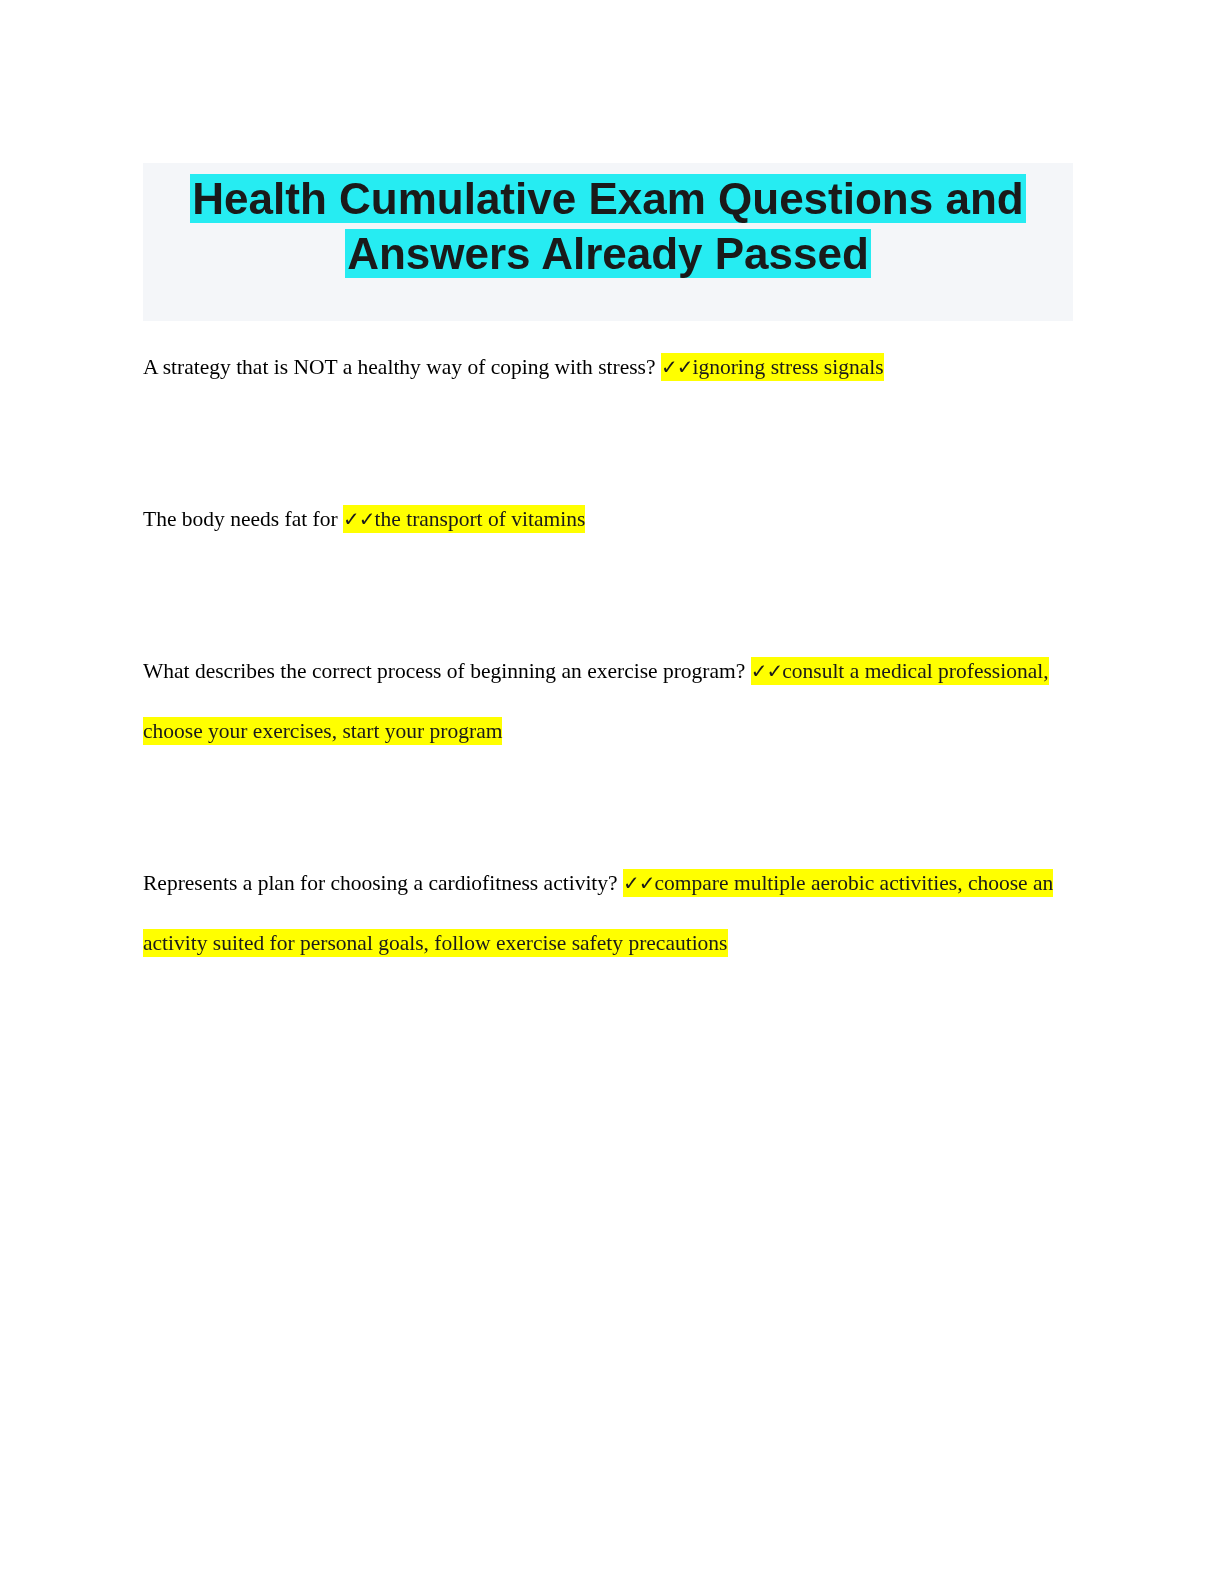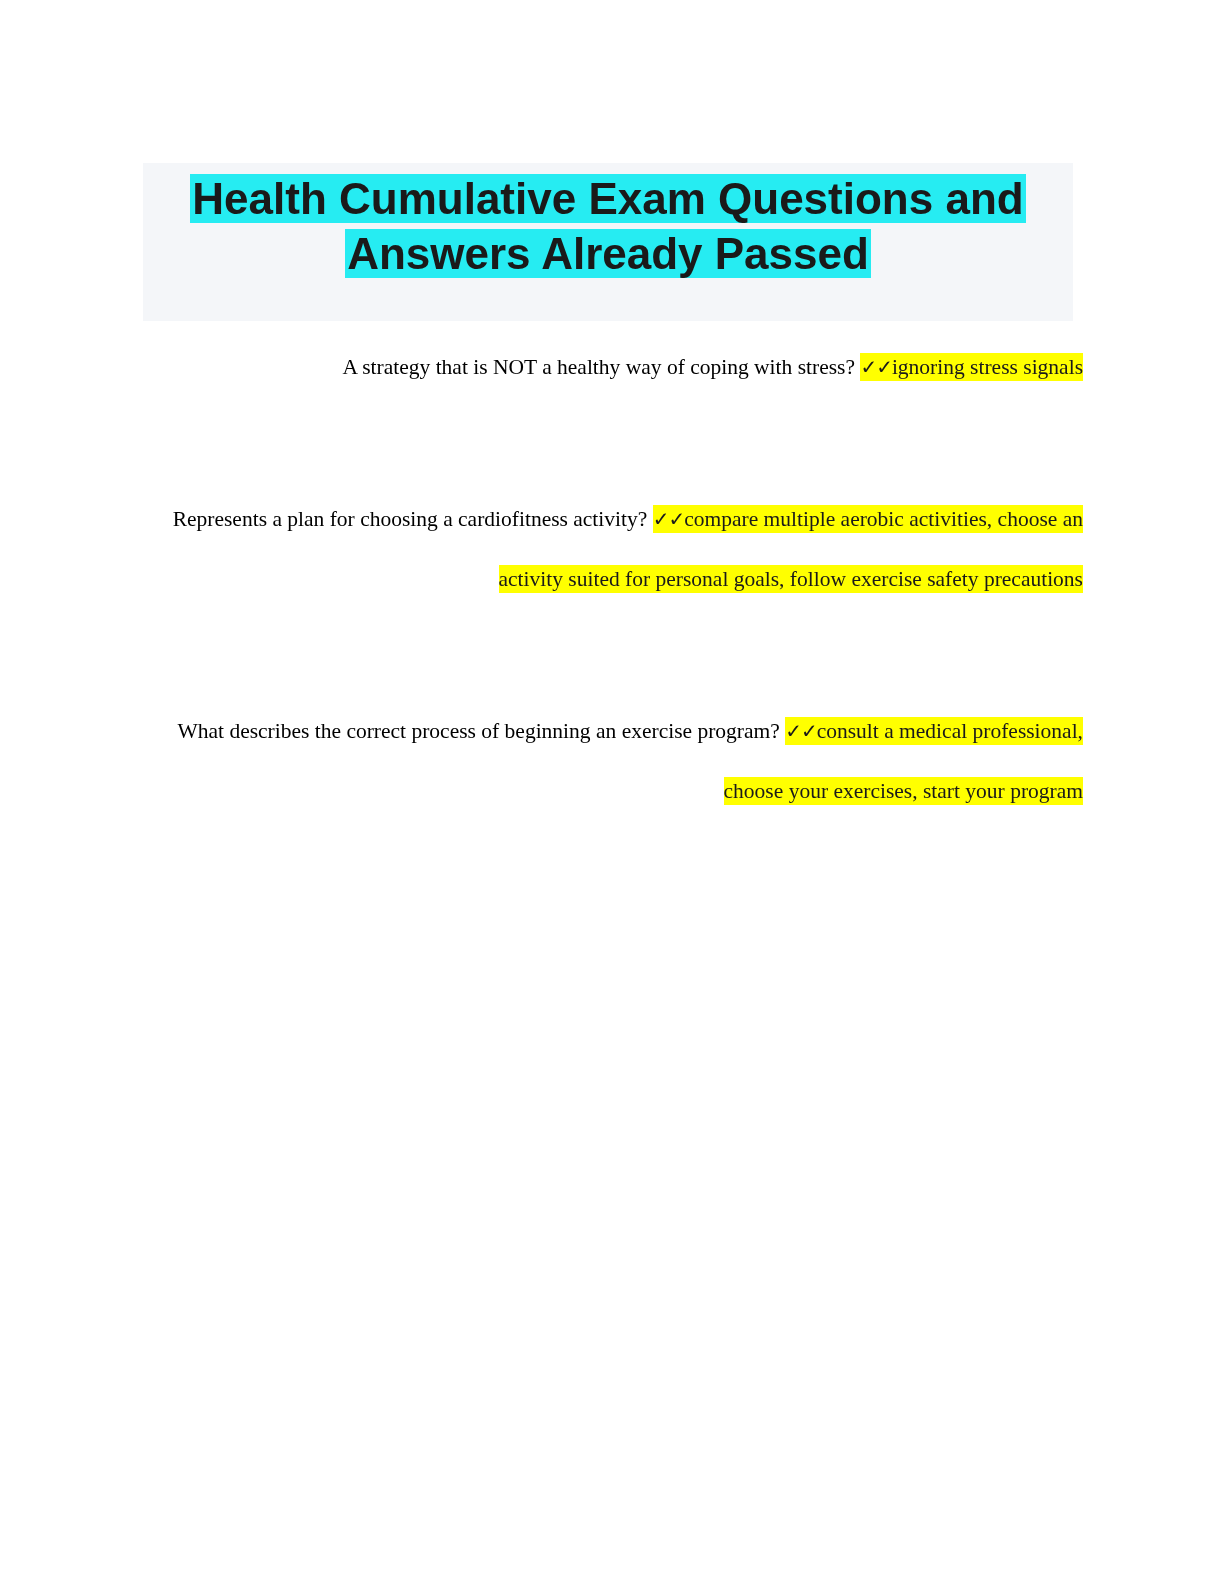--- a/index.html
+++ b/index.html
@@ -49,21 +49,20 @@
   .qa-list {
     position: absolute;
     left: 143px;
     top: 305px;
     width: 940px;
   }
   .qa-item {
     margin-bottom: 92px;
     font-size: 21.5px;
     line-height: 60px;
-    text-align: right;
   }
   .q-text {
     color: #000000;
   }
   .a-text {
     background: #ffff00;
     color: #1a1a1a;
     box-decoration-break: clone;
     -webkit-box-decoration-break: clone;
     padding: 2px 0;
@@ -83,25 +82,28 @@
   <div class="title-block">
     <span class="title-text">Health Cumulative Exam Questions and Answers Already Passed</span>
   </div>
 
   <div class="qa-list">
 
     <div class="qa-item">
       <span class="q-text">A strategy that is NOT a healthy way of coping with stress? </span><span class="a-text"><span class="checks">✓✓</span><span>ignoring stress signals</span></span>
     </div>
 
+    <div class="qa-item">
+      <span class="q-text">The body needs fat for </span><span class="a-text"><span class="checks">✓✓</span><span>the transport of vitamins</span></span>
+    </div>
 
 
     <div class="qa-item">
-      <span class="q-text">Represents a plan for choosing a cardiofitness activity? </span><span class="a-text"><span class="checks">✓✓</span><span>compare multiple aerobic activities, choose an activity suited for personal goals, follow exercise safety precautions</span></span>
+      <span class="q-text">What describes the correct process of beginning an exercise program? </span><span class="a-text"><span class="checks">✓✓</span><span>consult a medical professional, choose your exercises, start your program</span></span>
     </div>
 
     <div class="qa-item">
-      <span class="q-text">What describes the correct process of beginning an exercise program? </span><span class="a-text"><span class="checks">✓✓</span><span>consult a medical professional, choose your exercises, start your program</span></span>
+      <span class="q-text">Represents a plan for choosing a cardiofitness activity? </span><span class="a-text"><span class="checks">✓✓</span><span>compare multiple aerobic activities, choose an activity suited for personal goals, follow exercise safety precautions</span></span>
     </div>
 
 
   </div>
 </div>
 
 </body></html>

